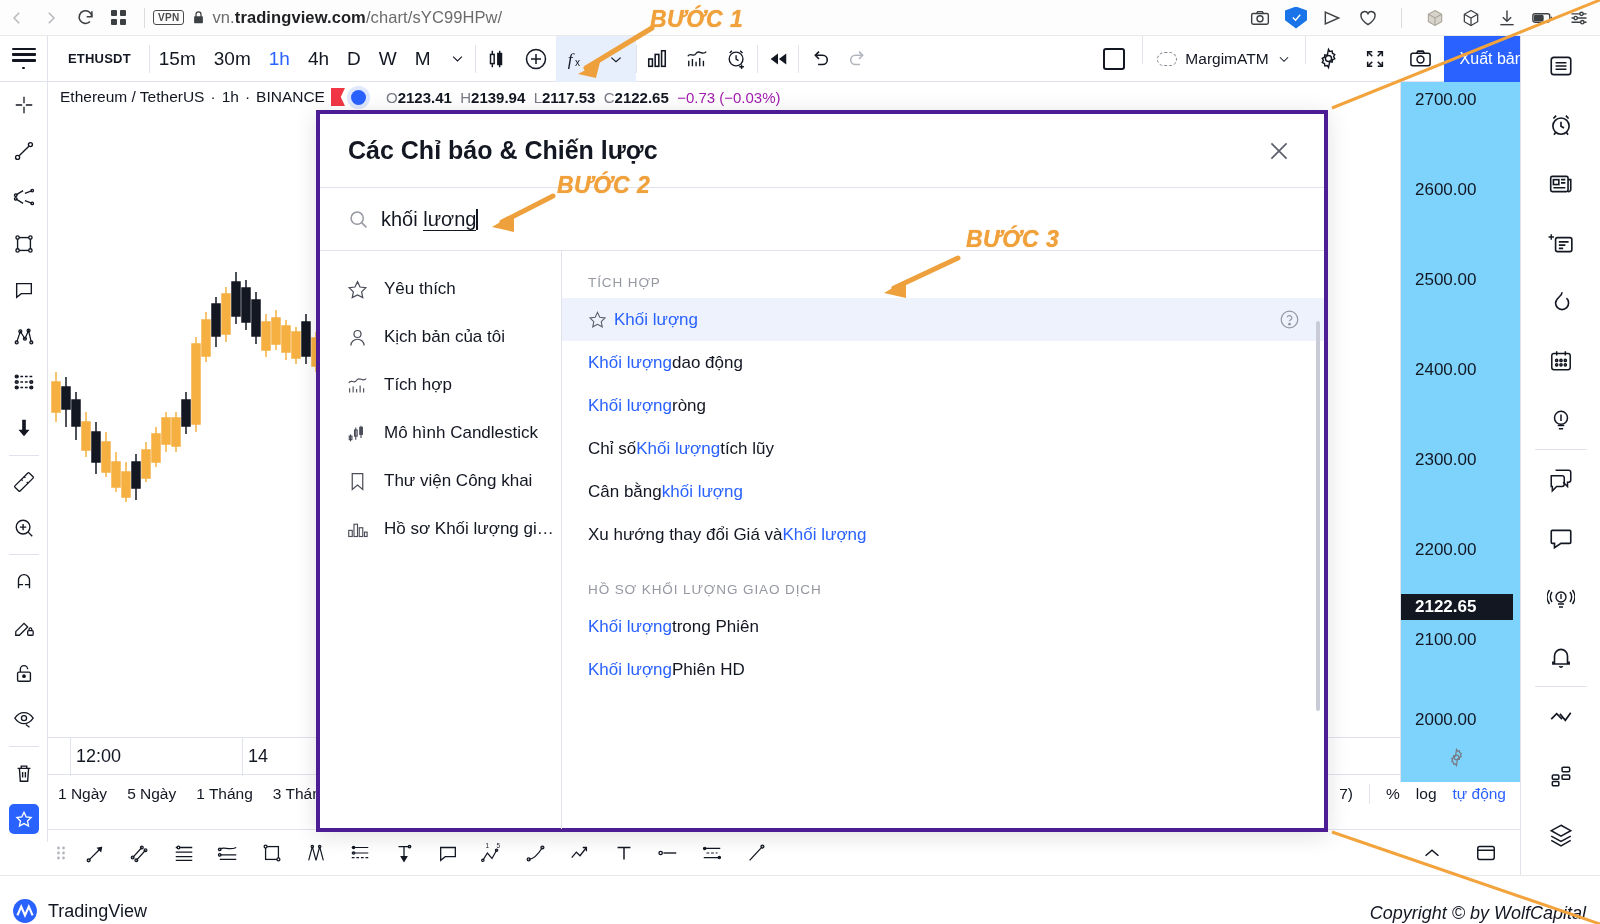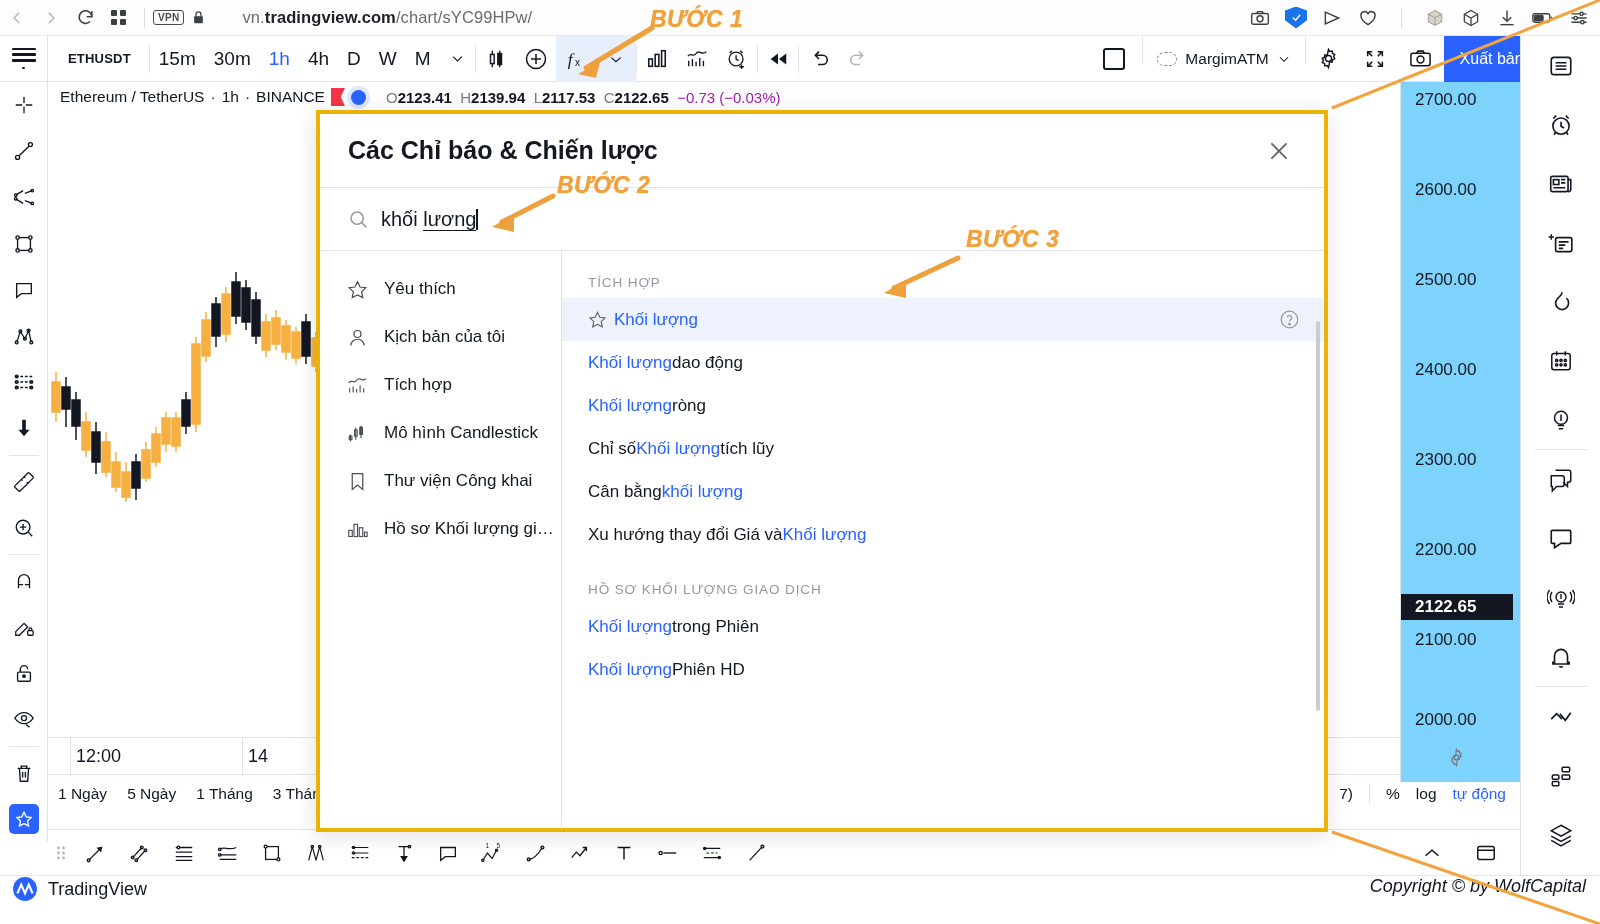--- a/index.html
+++ b/index.html
@@ -17,21 +17,21 @@
     background: #fdfdfd; display: flex; align-items: center;
     border-bottom: 1px solid #e9e9e9;
   }
   .nav-btn { width: 34px; height: 30px; display: flex; align-items: center; justify-content: center; color: #b9b9bd; }
   .nav-btn.dark { color: #3c4043; }
   .vr { width: 1px; height: 20px; background: #dcdcdc; margin: 0 8px; }
   .vpn-pill {
     border: 1.5px solid #4b4b4b; border-radius: 3px; font-size: 10px; font-weight: 700;
     padding: 1px 4px; color: #4b4b4b; letter-spacing: .3px;
   }
-  .url-text { font-size: 16.5px; color: #6b6b6b; margin-left: 30px; letter-spacing: .1px; }
+  .url-text { font-size: 16.5px; color: #6b6b6b; margin-left: 0; letter-spacing: .1px; }
   .url-text b { color: #202124; font-weight: 700; }
   .browser-right { margin-left: auto; display: flex; align-items: center; gap: 14px; padding-right: 10px; }
   .bi { width: 22px; height: 22px; display: flex; align-items: center; justify-content: center; color: #3c4043; }
   .shield { width: 22px; height: 22px; background: #1a73e8; clip-path: polygon(50% 0, 100% 18%, 100% 62%, 50% 100%, 0 62%, 0 18%);
             display:flex; align-items:center; justify-content:center; color:#fff; font-size: 12px; }
 
   
   .tv-toolbar {
     position: absolute; left: 0; top: 36px; width: 1600px; height: 46px;
     background: #ffffff; border-bottom: 1px solid #e0e3eb;
@@ -122,29 +122,29 @@
     position: absolute; left: 1520px; top: 36px; width: 80px; height: 839px;
     background: #fff; border-left: 1px solid #e0e3eb;
     display: flex; flex-direction: column; align-items: center;
   }
   .rr-ic { width: 80px; height: 59px; display: flex; align-items: center; justify-content: center; color: #131722; cursor: pointer; }
   .rr-div { width: 52px; height: 1px; background: #e0e3eb; }
 
   
   .footer {
     position: absolute; left: 0; top: 875px; width: 1600px; height: 49px;
-    background: #fff; border-top: 1px solid #e9e9e9; display: flex; align-items: flex-start;
+    background: #fff; border-top: 1px solid #e9e9e9; display: flex; align-items: flex-end;
   }
   .tv-logo-txt { font-size: 18px; color: #131722; margin-left: 10px; }
   .copyright { margin-left: auto; padding-right: 14px; font-size: 18px; font-style: italic; color: #131722; }
 
   
   .dialog {
     position: absolute; left: 316px; top: 110px; width: 1012px; height: 722px;
-    background: #fff; border: 4px solid #eab308; z-index: 20;
+    background: #fff; border: 4px solid #4c1d95; z-index: 20;
     box-shadow: 0 4px 22px rgba(0,0,0,.12);
   }
   .dlg-head { height: 74px; display: flex; align-items: center; padding: 0 28px; border-bottom: 1px solid #e0e3eb; }
   .dlg-title { font-size: 25px; font-weight: 700; color: #131722; }
   .dlg-close { margin-left: auto; width: 34px; height: 34px; display: flex; align-items: center; justify-content: center; color: #5d606b; cursor: pointer; }
   .dlg-search { height: 63px; display: flex; align-items: center; padding: 0 28px; border-bottom: 1px solid #e0e3eb; gap: 12px; }
   .s-ic { color: #9598a1; display: flex; }
   .s-val { font-size: 20px; color: #131722; position: relative; }
   .s-val .uline { border-bottom: 1.5px solid #131722; text-align: center; }
   .caret { display: inline-block; width: 1.5px; height: 21px; background: #131722; vertical-align: -4px; }

